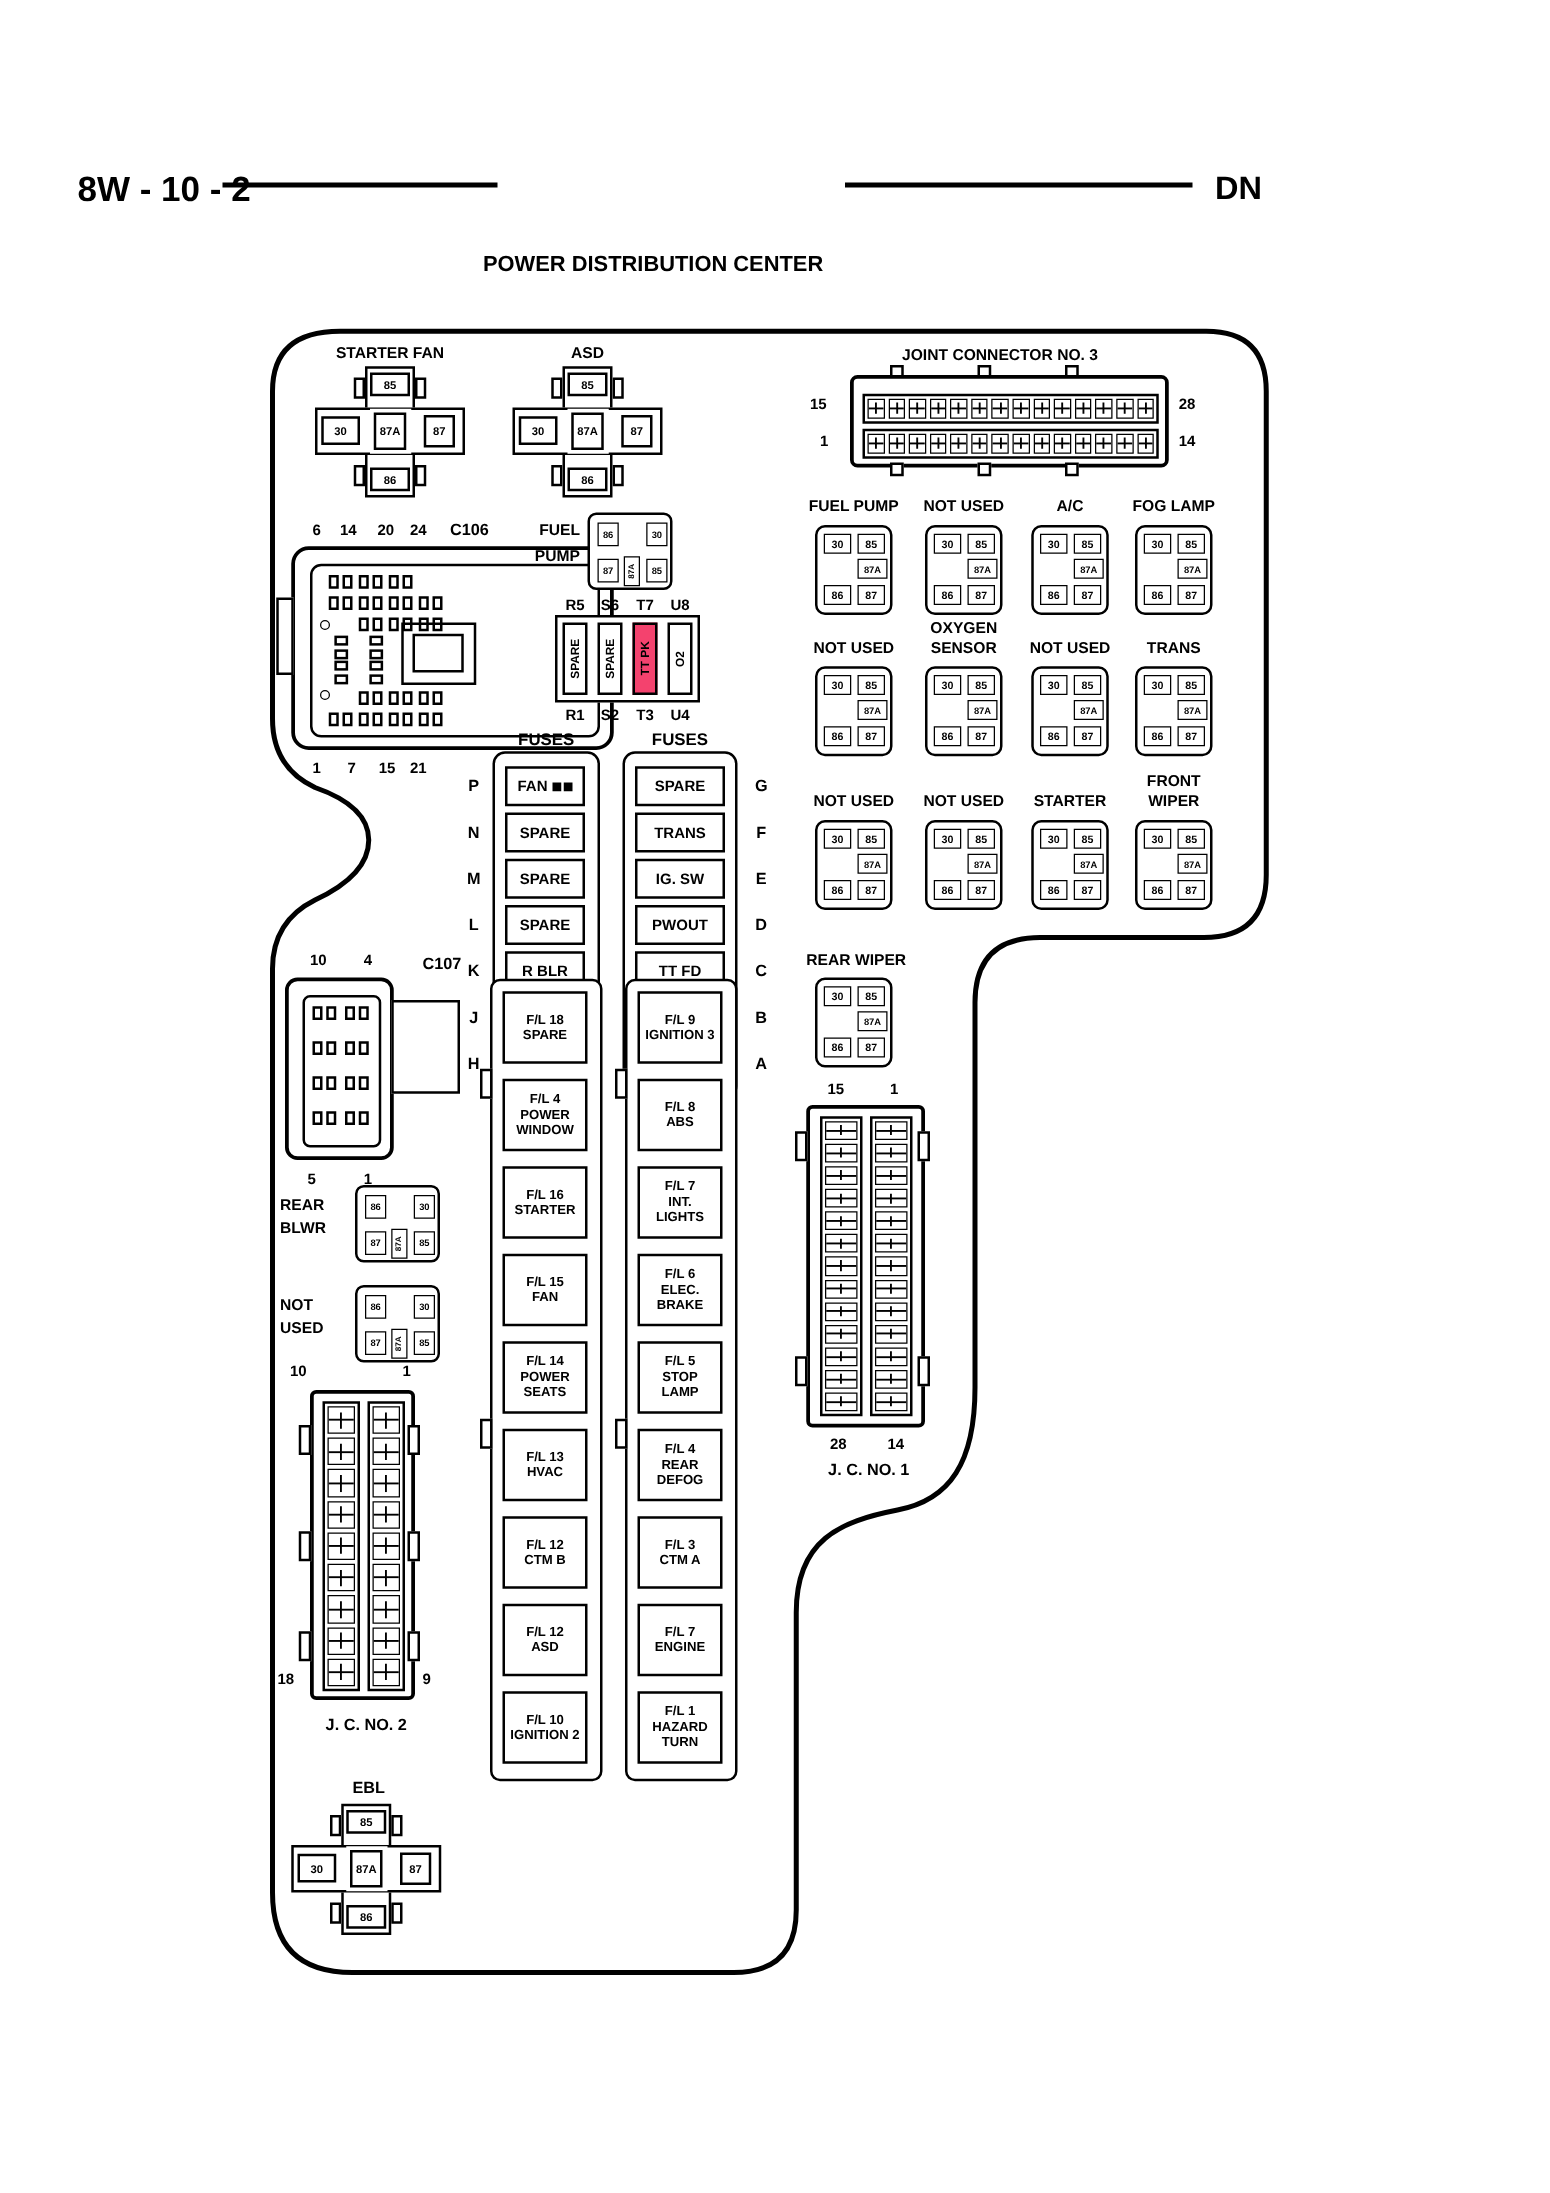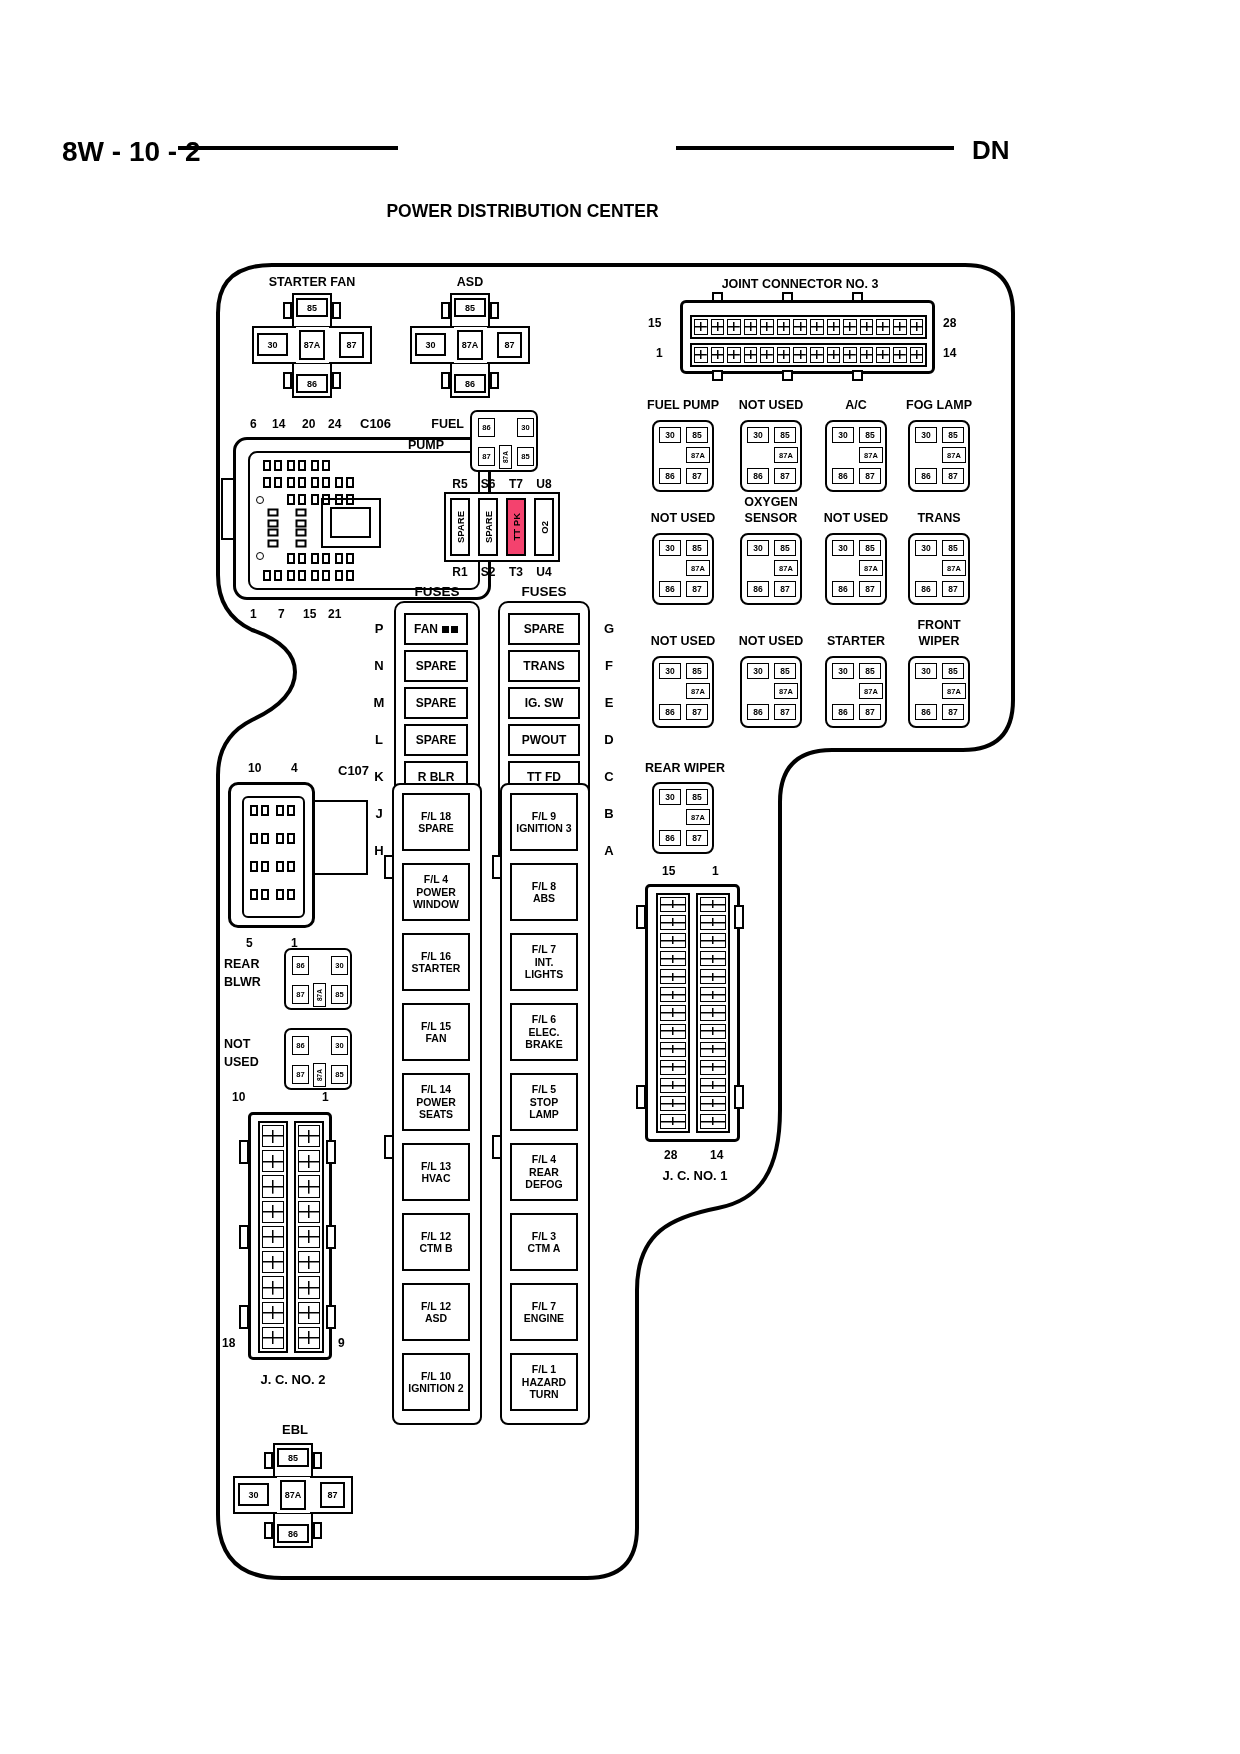--- a/index.html
+++ b/index.html
@@ -215,21 +215,21 @@
     <div class="dpin" style="left:75px;top:130px"></div>
     <div class="dpin" style="left:99px;top:130px"></div>
   </div>
   <div class="b" style="left:221px;top:478px;width:14px;height:62px"></div>
   <div class="lbl num" style="left:250px;top:607px">1</div>
   <div class="lbl num" style="left:278px;top:607px">7</div>
   <div class="lbl num" style="left:303px;top:607px">15</div>
   <div class="lbl num" style="left:328px;top:607px">21</div>
 
   <div class="lbl" style="left:408px;top:417px;width:56px;font-size:12.5px;text-align:right">FUEL</div>
-  <div class="lbl" style="left:408px;top:438px;width:56px;font-size:12.5px;text-align:left">PUMP</div>
+  <div class="lbl" style="left:408px;top:438px;width:56px;font-size:12.5px;text-align:right">PUMP</div>
   <div class="minirelay" style="left:470px;top:410px">
     <div class="mp mp86">86</div>
     <div class="mp mp30">30</div>
     <div class="mp mp87">87</div>
     <div class="mp mp87a rot">87A</div>
     <div class="mp mp85">85</div>
   </div>
 
   <div class="lbl num ctr" style="left:448px;top:477px;width:24px">R5</div>
   <div class="lbl num ctr" style="left:476px;top:477px;width:24px">S6</div>

